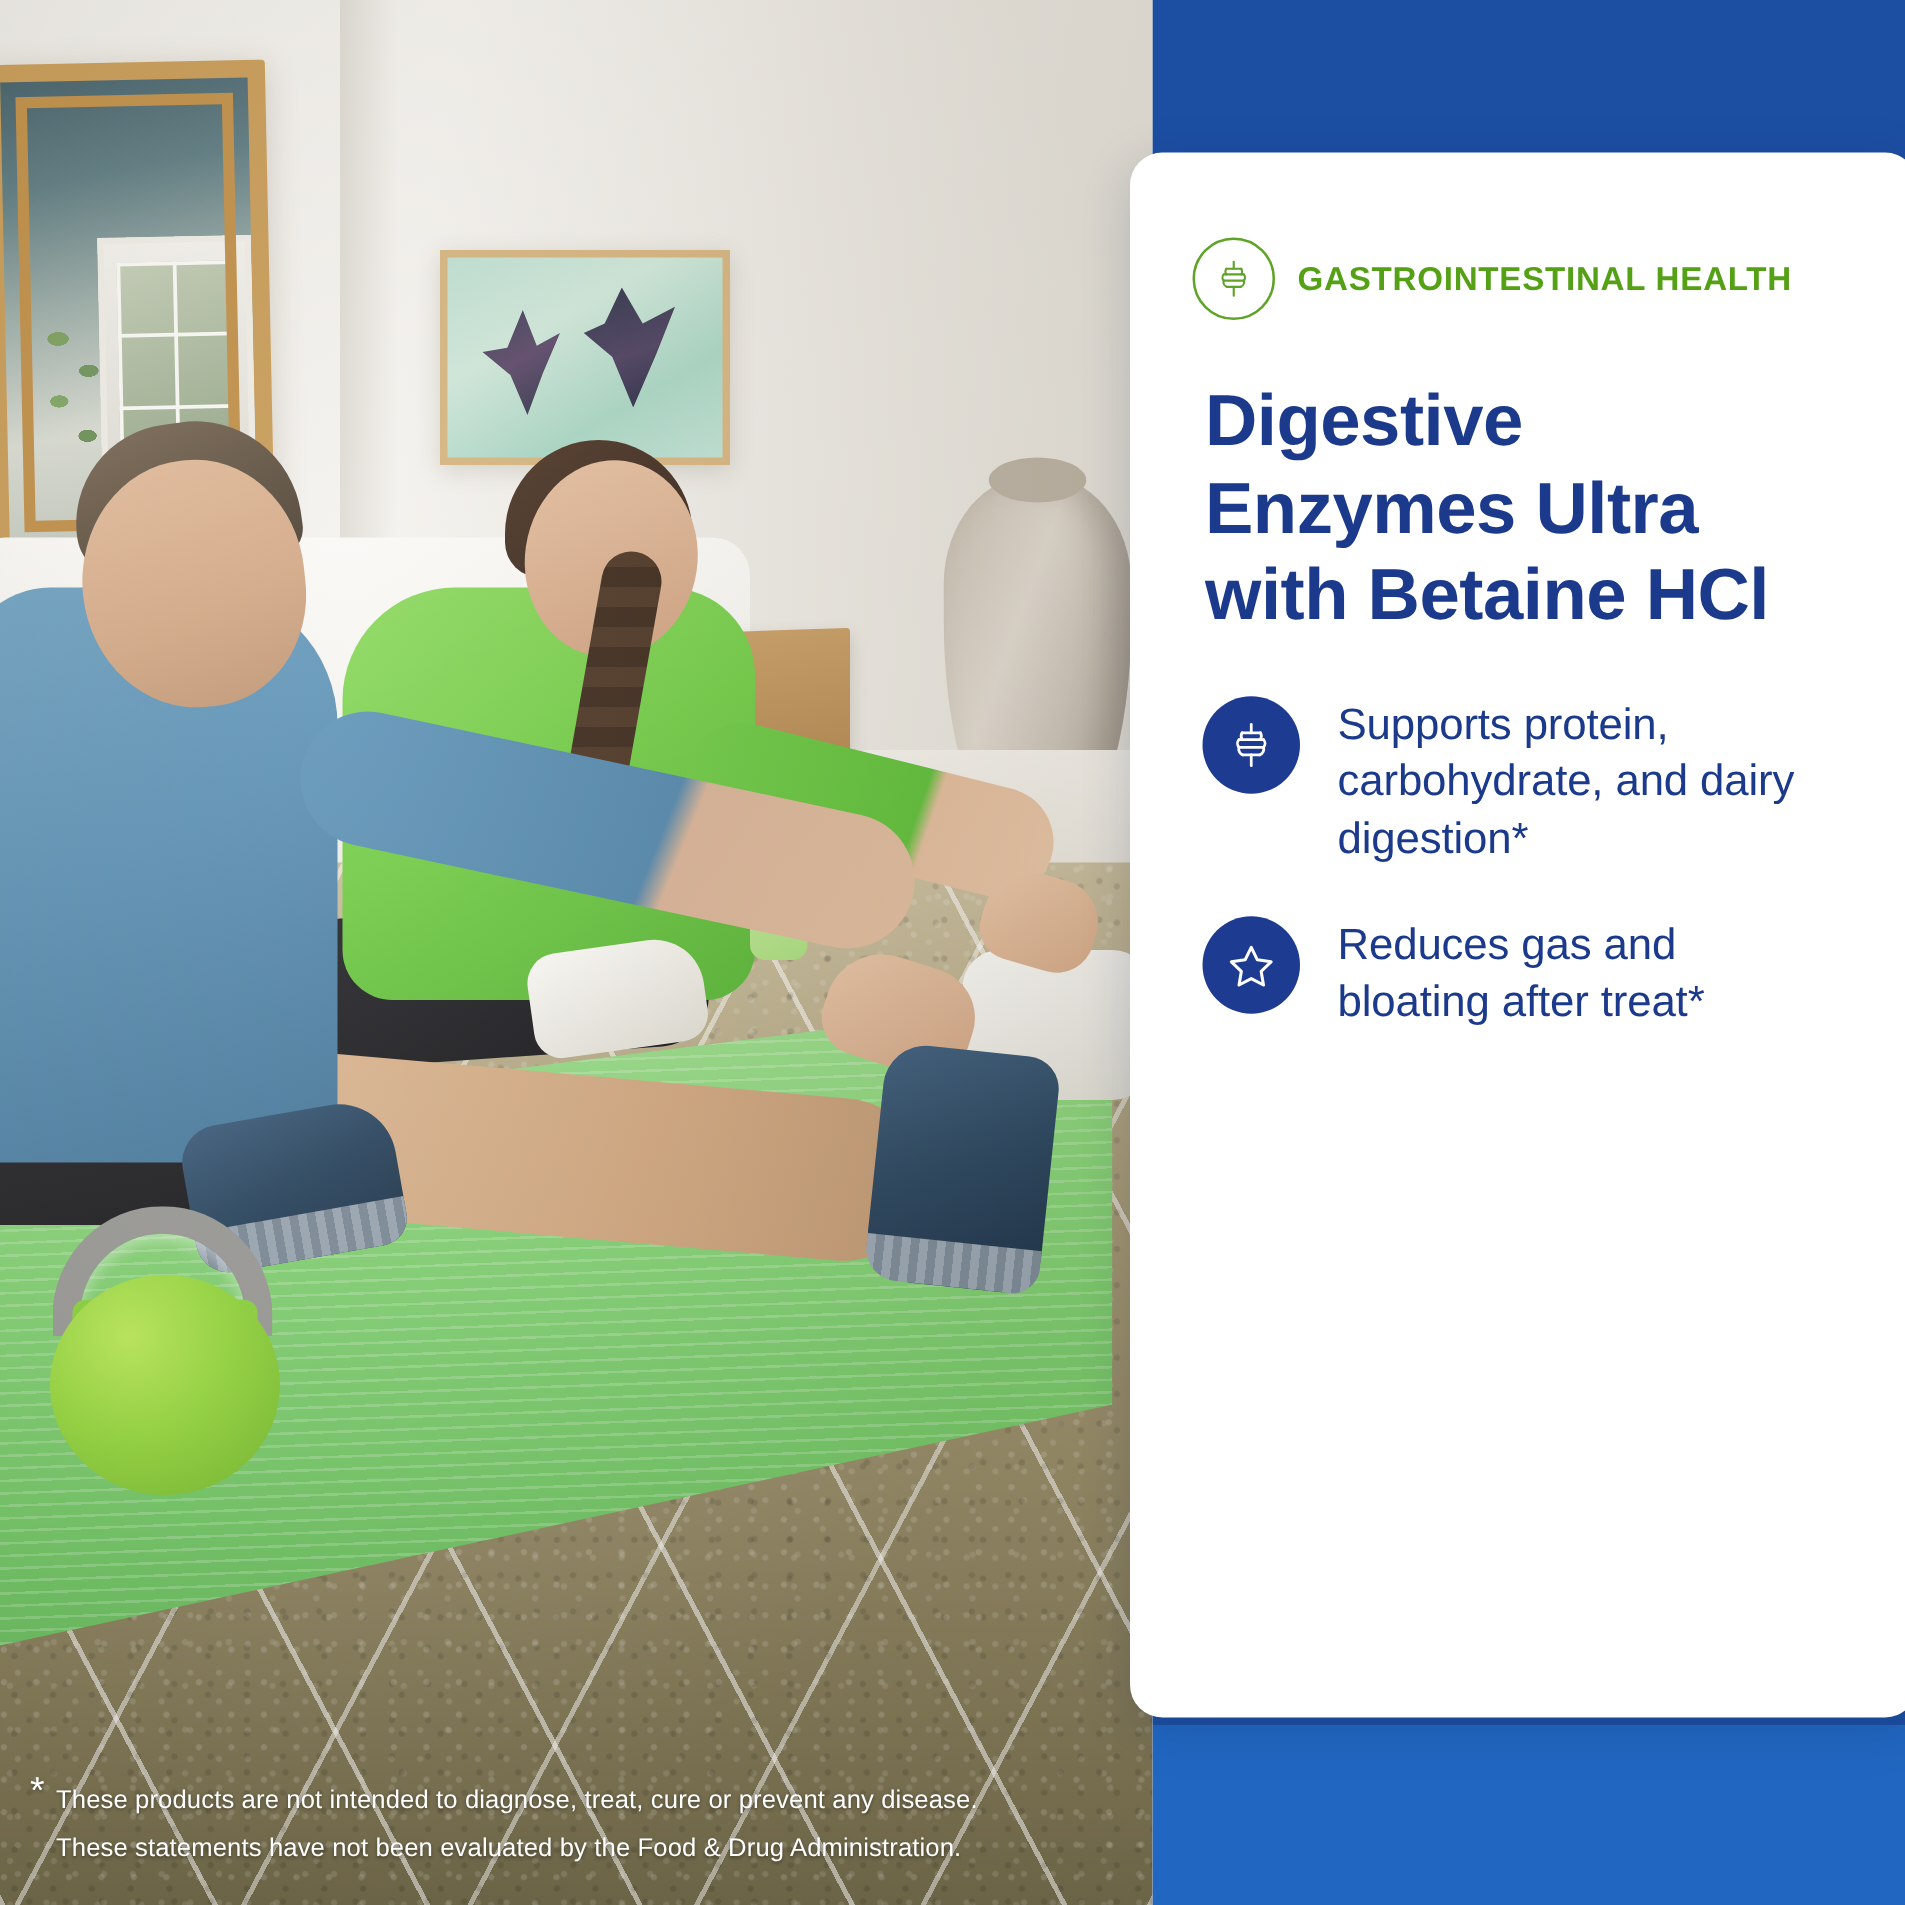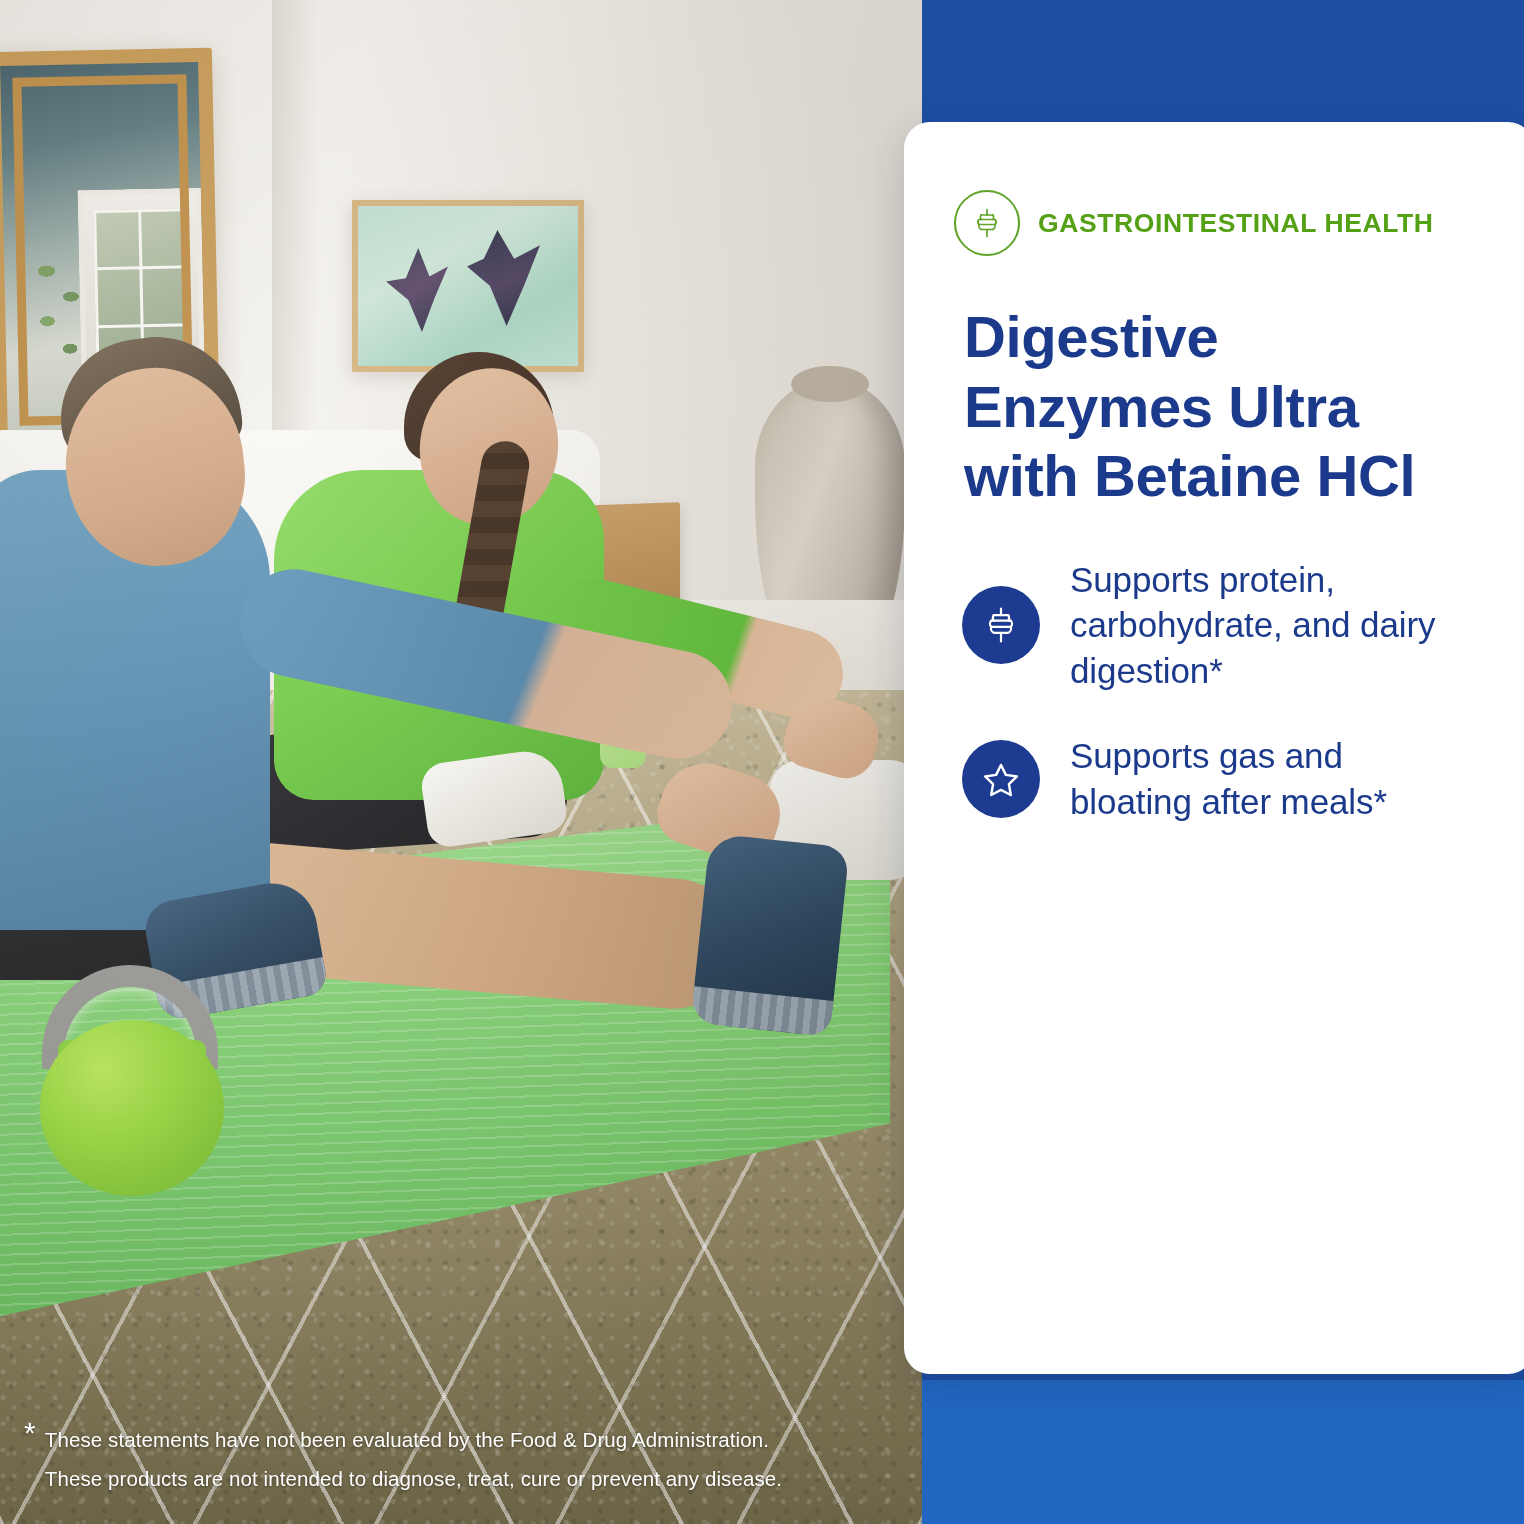--- a/index.html
+++ b/index.html
@@ -500,21 +500,21 @@
 
   
   .benefits {
     display: flex;
     flex-direction: column;
     gap: 40px;
     margin-left: 8px;
   }
   .benefit {
     display: flex;
-    align-items: center;
+    align-items: flex-start;
     gap: 30px;
   }
   .benefit-icon {
     width: 78px;
     height: 78px;
     flex: 0 0 78px;
     border-radius: 50%;
     background: #1D3C91;
     display: flex;
     align-items: center;
@@ -595,22 +595,22 @@
 
     <div class="kb-handle"></div>
     <div class="kb-collar"></div>
     <div class="kb-ball"></div>
 
     <div class="photo-grade"></div>
 
     <div class="footnote">
       <span class="footnote-star">*</span>
       <div class="footnote-lines">
+        <p>These products are not intended to diagnose, treat, cure or prevent any disease.</p>
         <p>These statements have not been evaluated by the Food &amp; Drug Administration.</p>
-        <p>These products are not intended to diagnose, treat, cure or prevent any disease.</p>
       </div>
     </div>
   </div>
 
   <div class="card">
 
     <div class="eyebrow">
       <span class="eyebrow-icon">
         <svg width="36" height="36" viewBox="0 0 36 36" aria-hidden="true">
           <g fill="none" stroke="#5FA328" stroke-width="1.7" stroke-linecap="round" stroke-linejoin="round">
@@ -657,20 +657,20 @@
         </span>
         <span class="benefit-text">Supports protein, carbohydrate, and dairy digestion*</span>
       </div>
 
       <div class="benefit">
         <span class="benefit-icon">
           <svg width="44" height="44" viewBox="0 0 36 36" aria-hidden="true">
             <path d="M18 6.5 L22 14.6 L31 15.9 L24.5 22.2 L26 31.1 L18 26.9 L10 31.1 L11.5 22.2 L5 15.9 L14 14.6 Z" fill="none" stroke="#FFFFFF" stroke-width="2" stroke-linejoin="round"></path>
           </svg>
         </span>
-        <span class="benefit-text">Supports gas and bloating after meals*</span>
+        <span class="benefit-text">Reduces gas and bloating after treat*</span>
       </div>
 
 
     </div>
   </div>
 
 </div>
 
 </body></html>

